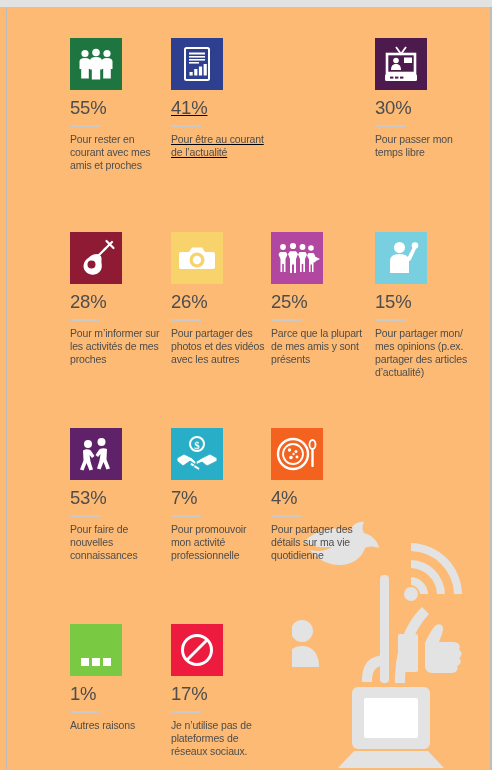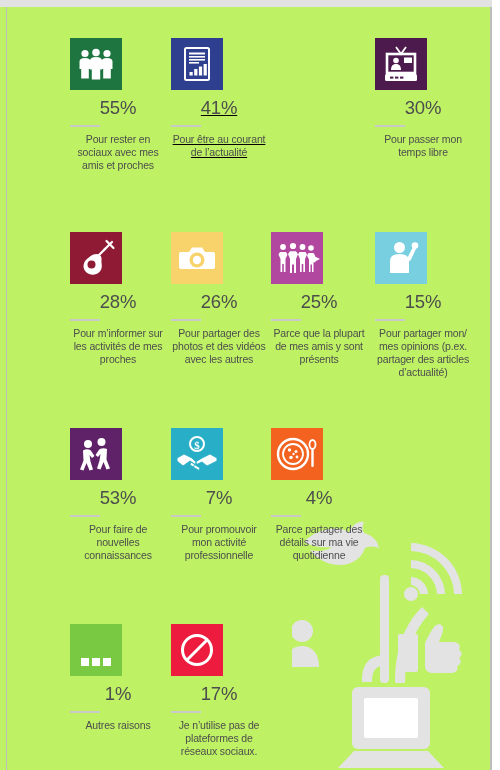--- a/index.html
+++ b/index.html
@@ -7,24 +7,23 @@
     padding: 0;
     background: #ffffff;
   }
   body {
     font-family: "Liberation Sans", sans-serif;
   }
   #page {
     position: relative;
     width: 500px;
     height: 770px;
-    background: #bef264;
+    background: #fdba74;
     overflow: hidden;
     box-sizing: border-box;
-    text-align: center;
   }
   
   .top-band {
     position: absolute;
     left: 0; top: 0;
     width: 500px; height: 7px;
     background: #e2e2e2;
   }
   .edge-left {
     position: absolute;
@@ -160,21 +159,21 @@
               <circle cx="26" cy="14.5" r="3.8"></circle>
               <circle cx="37" cy="15.5" r="3.6"></circle>
             <path d="M9.5 23.5 C9.5 21.2 11.3 20 15 20 C18.7 20 20.5 21.2 20.5 23.5 L20.5 31 L18.8 31 L18.8 40.5 L11.2 40.5 L11.2 31 L9.5 31 Z"></path>
             <path d="M20 22.8 C20 20.3 22 19 26 19 C30 19 32 20.3 32 22.8 L32 31.5 L30.2 31.5 L30.2 41.5 L21.8 41.5 L21.8 31.5 L20 31.5 Z"></path>
             <path d="M31.5 23.5 C31.5 21.2 33.3 20 37 20 C40.7 20 42.5 21.2 42.5 23.5 L42.5 31 L40.8 31 L40.8 40.5 L33.2 40.5 L33.2 31 L31.5 31 Z"></path>
           </g>
         </svg>
       </div>
       <div class="pct">55%</div>
       <div class="rule"></div>
-      <div class="desc">Pour rester en sociaux avec mes amis et proches</div>
+      <div class="desc">Pour rester en courant avec mes amis et proches</div>
     </div>
 
     <div class="cell" style="left:171px; top:38px;text-decoration:underline;">
       <div class="tile">
         <svg width="52" height="52" viewBox="0 0 52 52">
           <rect width="52" height="52" fill="#2e3f8f"></rect>
           <rect x="14" y="10" width="24" height="32" rx="1.5" fill="none" stroke="#ffffff" stroke-width="2"></rect>
           <g fill="#ffffff">
             <rect x="18" y="14.5" width="16" height="2"></rect>
             <rect x="18" y="18" width="16" height="1.6"></rect>
@@ -349,21 +348,21 @@
             <circle cx="22.5" cy="26" r="1.2"></circle>
           </g>
           <g fill="#ffffff">
             <ellipse cx="41.5" cy="16.5" rx="3" ry="4.5" fill="none" stroke="#ffffff" stroke-width="1.8"></ellipse>
             <rect x="40.3" y="21" width="2.4" height="18" rx="1"></rect>
           </g>
         </svg>
       </div>
       <div class="pct">4%</div>
       <div class="rule"></div>
-      <div class="desc">Parce partager des détails sur ma vie quotidienne</div>
+      <div class="desc">Pour partager des détails sur ma vie quotidienne</div>
     </div>
 
     <div class="cell" style="left:70px; top:624px;">
       <div class="tile">
         <svg width="52" height="52" viewBox="0 0 52 52">
           <rect width="52" height="52" fill="#7ac943"></rect>
           <g fill="#ffffff">
             <rect x="11" y="34" width="8" height="8"></rect>
             <rect x="22" y="34" width="8" height="8"></rect>
             <rect x="33" y="34" width="8" height="8"></rect>

